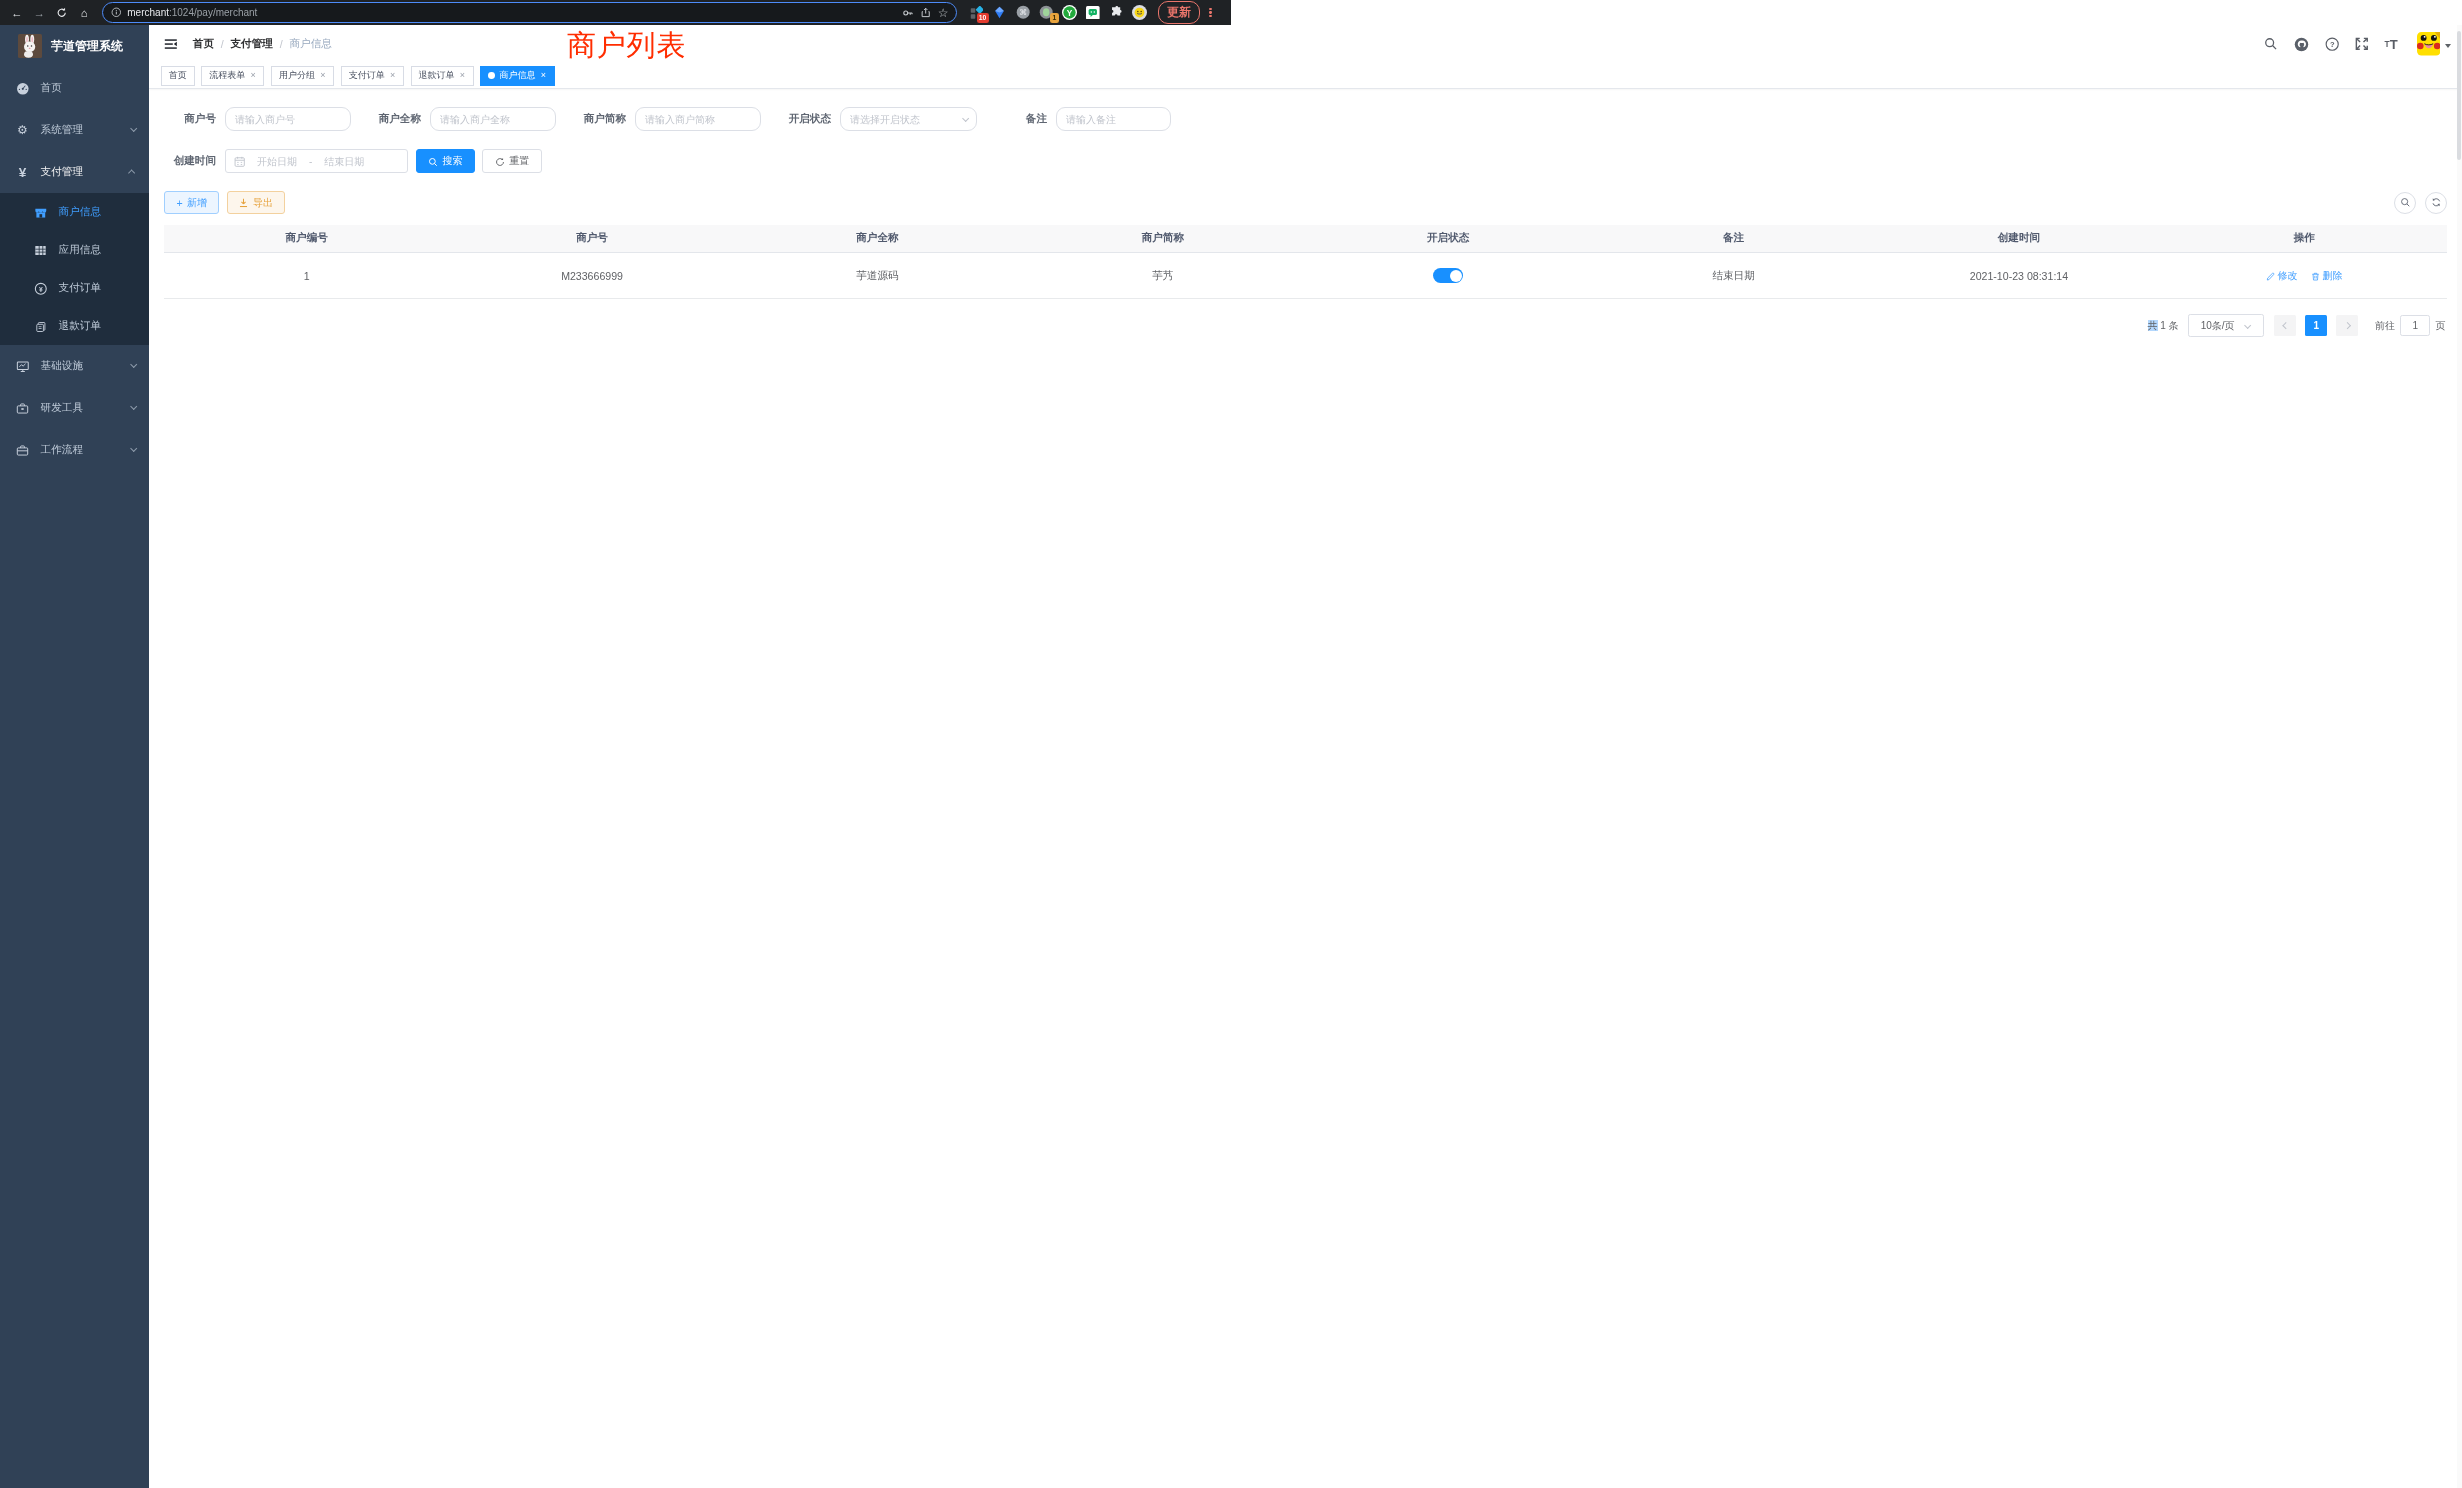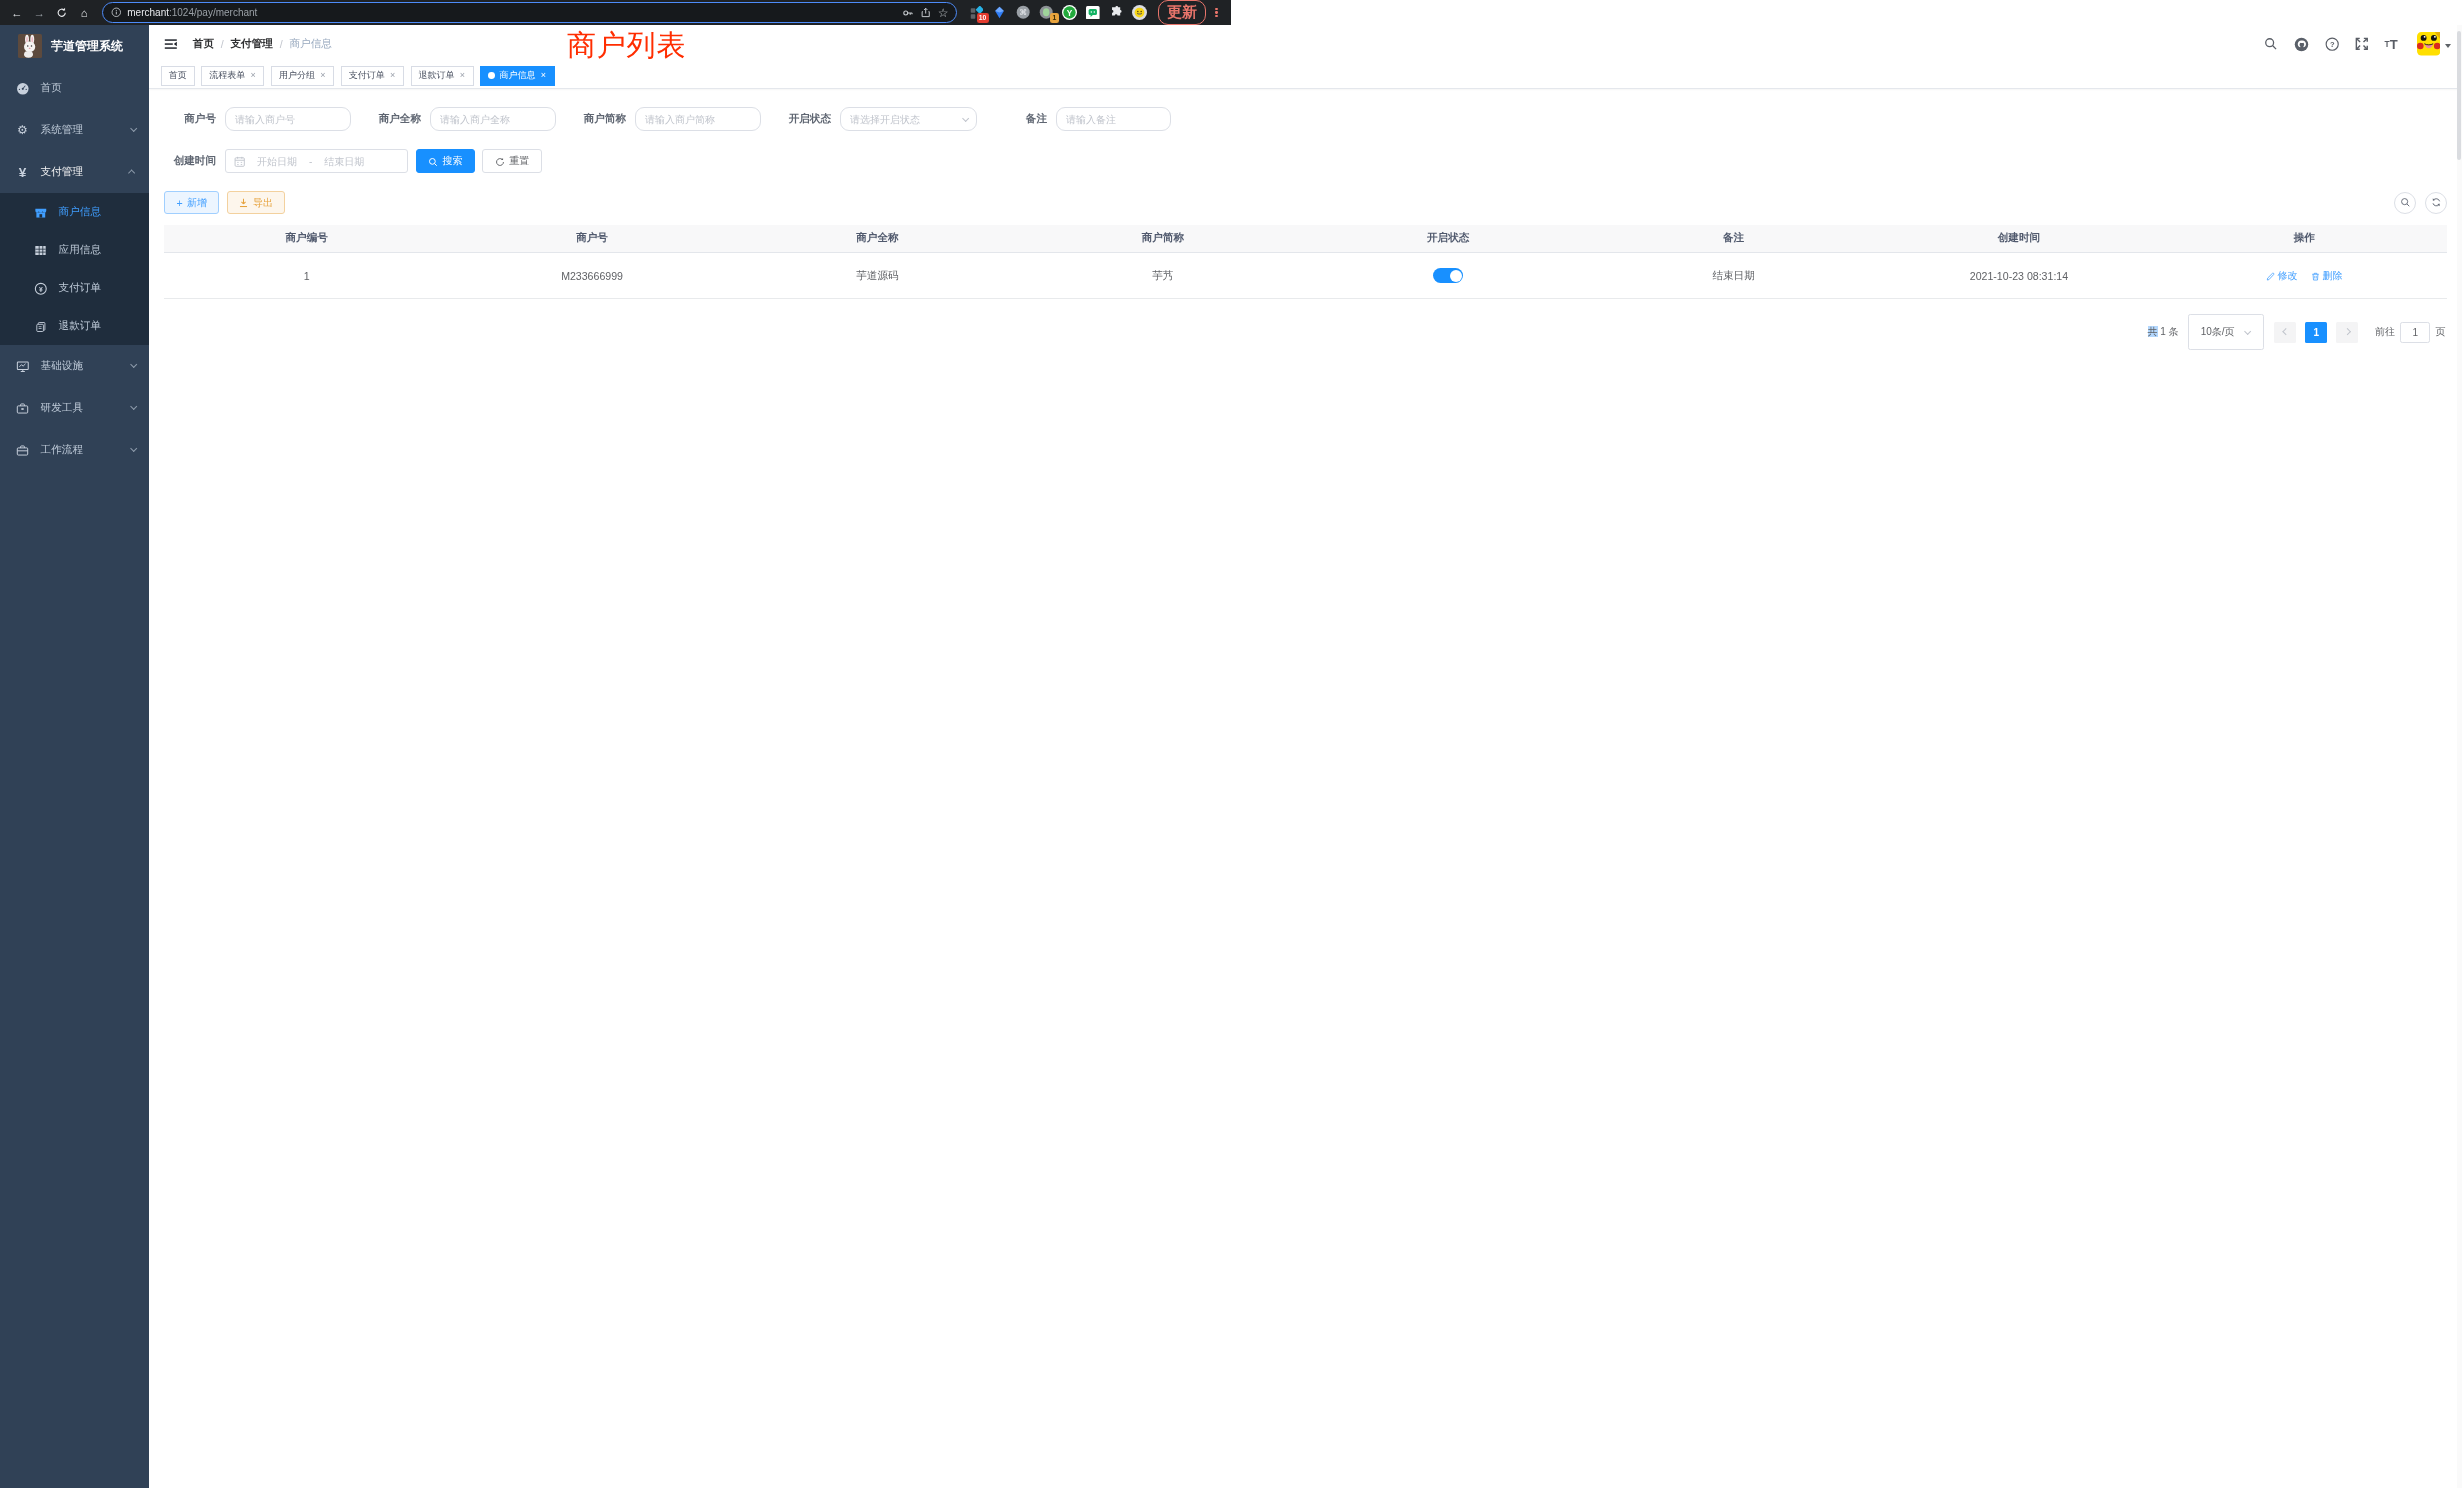--- a/index.html
+++ b/index.html
@@ -12,21 +12,21 @@
   .nav-btn.dim { color:#9aa0a6; }
   .url-pill { flex:0 0 855px; height:20.5px; margin-left:4.5px; background:#16191c; border:1.5px solid #4d8bf8; border-radius:10.6px; display:flex; align-items:center; padding:0 7.6px; gap:6px; color:#e8eaed; }
   .url-text { font-size:10px; flex:1; white-space:nowrap; overflow:hidden; }
   .url-text .host { color:#e8eaed; }
   .url-text .rest { color:#9aa0a6; }
   .pill-icon { color:#c3c7cb; display:flex; align-items:center; }
   .ext-area { display:flex; align-items:center; gap:8.3px; margin-left:7.6px; }
   .ext { position:relative; width:15px; height:15px; display:flex; align-items:center; justify-content:center; cursor:pointer; }
   .badge { position:absolute; bottom:-3px; right:-4.5px; background:#e33b2e; color:#fff; font-size:6.8px; line-height:1; padding:1.5px 2.3px; border-radius:2.3px; font-weight:bold; }
   .badge.orange { background:#e8a33d; color:#3a2b00; }
-  .update-pill { margin-left:6px; border:1.1px solid #e9756b; color:#e9756b; border-radius:10px; padding:2.3px 8.3px; font-size:15px; font-weight:bold; cursor:pointer; white-space:nowrap; }
+  .update-pill { margin-left:6px; border:1.1px solid #e9756b; color:#e9756b; border-radius:10px; padding:2.3px 8.3px; font-size:12px; font-weight:bold; cursor:pointer; white-space:nowrap; }
   .kebab { color:#e9756b; font-size:10.6px; letter-spacing:0; line-height:3.8px; display:flex; flex-direction:column; gap:1.5px; align-items:center; margin:0 1.5px 0 4.5px; cursor:pointer; }
   .kebab i { width:2.3px; height:2.3px; background:#e9756b; border-radius:50%; }
 
   
   .sidebar { position:absolute; left:0; top:25px; bottom:0; width:149px; background:#304156; z-index:20; }
   .logo-row { height:42px; display:flex; align-items:center; padding:0 0 0 18px; gap:9px; cursor:pointer; }
   .logo-title { color:#fff; font-size:12px; font-weight:bold; }
   .menu-item { height:42px; display:flex; align-items:center; padding:0 13.6px 0 15px; color:#bfcbd9; font-size:10.6px; gap:10.6px; cursor:pointer; }
   .menu-item .m-icon { width:15px; text-align:center; color:#c7d0dc; font-size:12px; flex:0 0 15px; }
   .menu-item .m-label { flex:1; }
@@ -90,21 +90,21 @@
   tbody td { height:46px; text-align:center; font-size:10.6px; color:#606266; border-bottom:0.8px solid #e8eaec; }
   thead tr { border-bottom:0.8px solid #e3e6eb; }
   .switch { width:30px; height:15px; background:#1890ff; border-radius:7.6px; display:inline-block; position:relative; cursor:pointer; vertical-align:middle; }
   .switch::after { content:""; position:absolute; right:1.5px; top:1.5px; width:12px; height:12px; background:#fff; border-radius:50%; }
   .op-link { color:#409eff; font-size:10px; cursor:pointer; display:inline-flex; align-items:center; gap:2.3px; }
   .op-link + .op-link { margin-left:10.6px; }
 
   
   .pager { display:flex; align-items:center; justify-content:flex-end; margin-top:15px; font-size:10px; color:#606266; gap:0; padding-right:1.5px; }
   .total-hl { background:#b3d7fd; }
-  .size-select { width:76px; height:36px; border:0.8px solid #dcdfe6; border-radius:2.3px; display:flex; align-items:center; justify-content:center; gap:10.6px; margin:0 10.6px 0 9px; color:#606266; cursor:pointer; }
+  .size-select { width:76px; height:23px; border:0.8px solid #dcdfe6; border-radius:2.3px; display:flex; align-items:center; justify-content:center; gap:10.6px; margin:0 10.6px 0 9px; color:#606266; cursor:pointer; }
   .page-btn { width:22px; height:21px; border-radius:1.5px; background:#f4f4f5; display:flex; align-items:center; justify-content:center; cursor:pointer; }
   .page-btn .pchev { width:5.3px; height:5.3px; border-right:1.1px solid #c0c4cc; border-bottom:1.1px solid #c0c4cc; }
   .pchev.left { transform:rotate(135deg); } .pchev.right { transform:rotate(-45deg); }
   .page-num { width:22px; height:21px; border-radius:1.5px; background:#1890ff; color:#fff; display:flex; align-items:center; justify-content:center; margin:0 9px; font-weight:bold; cursor:pointer; }
   .goto { margin-left:16.7px; display:flex; align-items:center; gap:5.3px; }
   .goto input { width:30px; height:21px; border:0.8px solid #dcdfe6; border-radius:2.3px; text-align:center; font-size:10px; color:#606266; outline:none; }
 
   .page-scroll { position:absolute; right:0; top:25px; bottom:0; width:5.3px; background:#fafafa; z-index:90; }
   .page-scroll .thumb { position:absolute; top:6px; right:0.8px; width:3.8px; height:129px; border-radius:2.3px; background:#dadce0; }
 </style>

